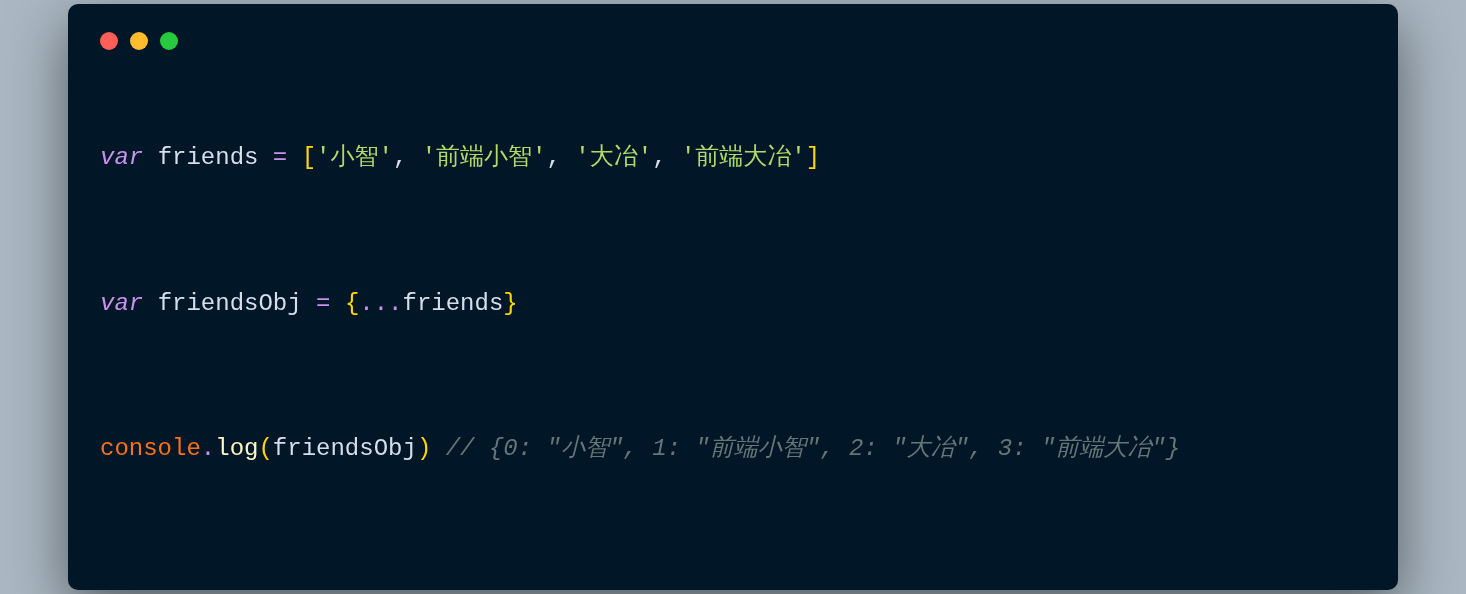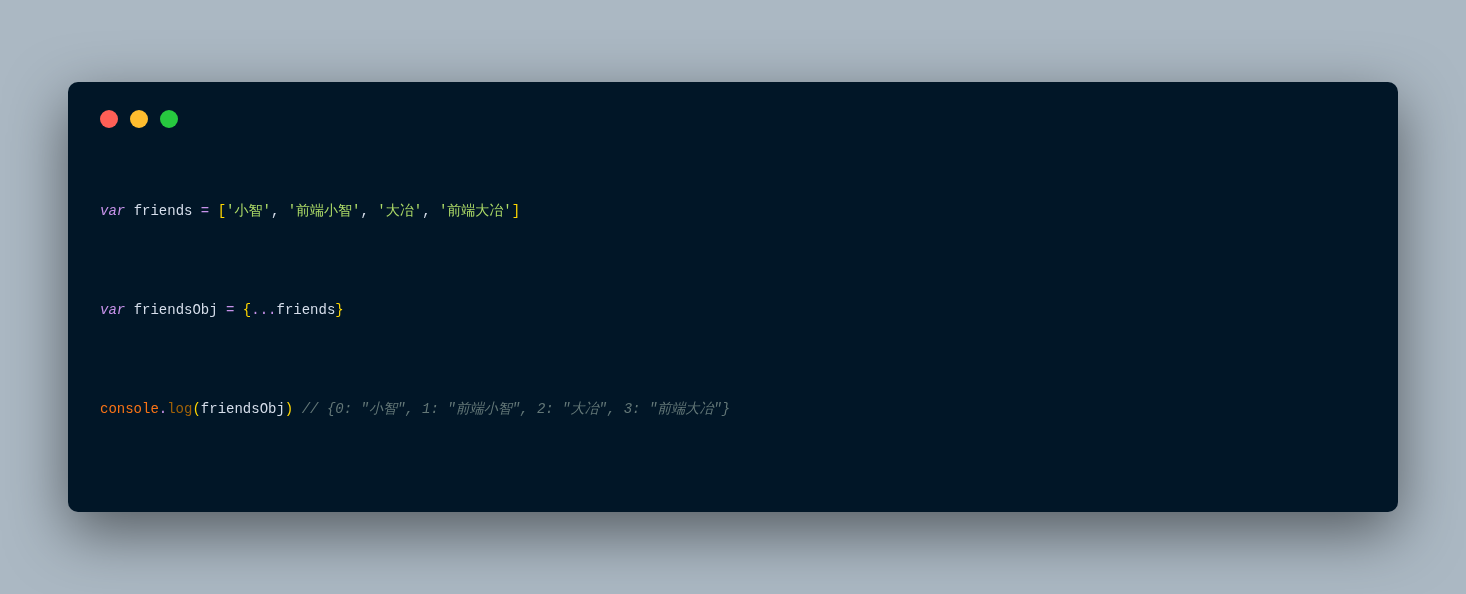--- a/index.html
+++ b/index.html
@@ -27,34 +27,34 @@
   }
   .dot {
     width: 18px;
     height: 18px;
     border-radius: 50%;
   }
   .red { background: #ff5f56; }
   .yellow { background: #ffbd2e; }
   .green { background: #27c93f; }
   .code {
-    font-size: 14px;
+    font-size: 24px;
     line-height: 1.55;
     color: #d6deeb;
     white-space: pre;
   }
   .kw { color: #c792ea; font-style: italic; }
   .ident { color: #d6deeb; }
   .op { color: #c792ea; }
   .punc { color: #d6deeb; }
   .bracket { color: #ffd700; }
   .string { color: #addb67; }
   .comment { color: #637777; font-style: italic; }
   .blank { height: 34px; }
-  .method { color: #a16207; text-align: right; }
+  .method { color: #fef9c3; text-align: right; }
   .glob { color: #f97316; }
 </style>
 </head>
 <body>
 
 <div class="window">
   <div class="traffic-lights">
     <div class="dot red"></div>
     <div class="dot yellow"></div>
     <div class="dot green"></div>

